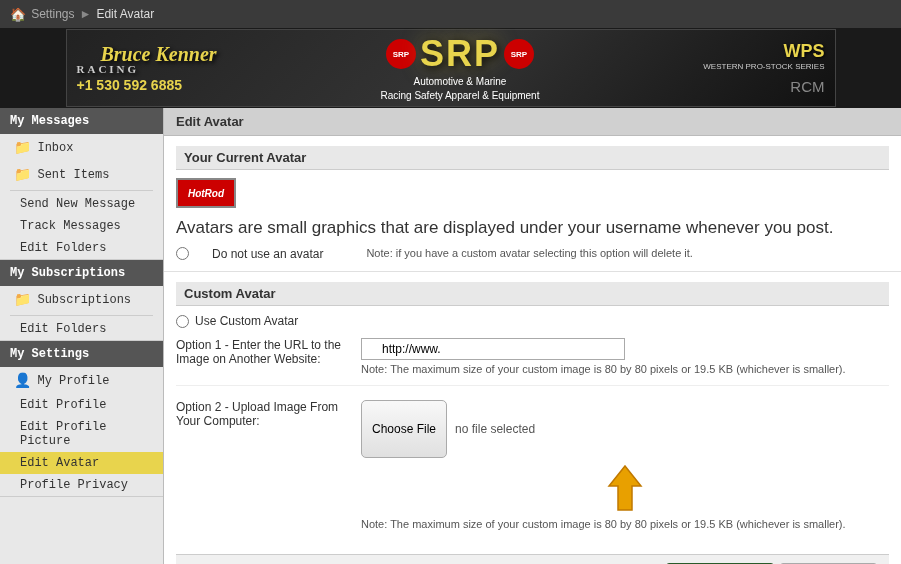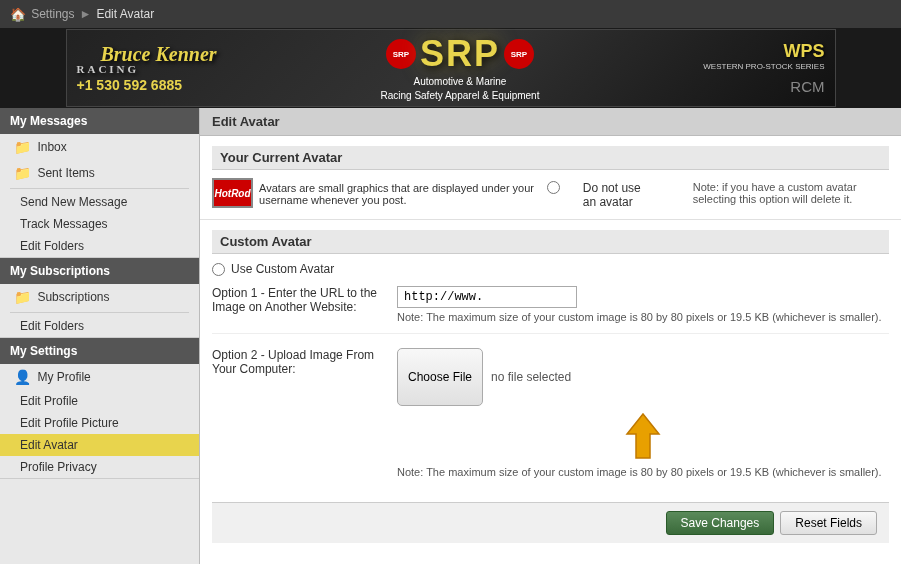--- a/index.html
+++ b/index.html
@@ -21,51 +21,51 @@
     .banner-center { display: flex; flex-direction: column; align-items: center; }
     .banner-srp { font-size: 36px; font-weight: 900; color: #e8d44d; text-shadow: 2px 2px 8px #000, 0 0 20px rgba(232,212,77,0.5); letter-spacing: 2px; }
     .banner-subtitle { color: #fff; font-size: 10px; text-align: center; line-height: 1.4; }
     .banner-right { display: flex; flex-direction: column; align-items: flex-end; }
     .banner-wps { color: #e8d44d; font-size: 18px; font-weight: bold; text-shadow: 1px 1px 3px #000; }
     .banner-wps-sub { color: #ccc; font-size: 8px; text-align: right; line-height: 1.3; }
     .banner-rcm { color: #888; font-size: 15px; margin-top: 6px; }
 
     .main-layout { display: flex; height: calc(564px - 28px - 80px); }
 
-    .sidebar { width: 200px; background: #e8e8e8; border-right: 1px solid #bbb; flex-shrink: 0; overflow-y: auto; }
+    .sidebar { width: 164px; background: #e8e8e8; border-right: 1px solid #bbb; flex-shrink: 0; overflow-y: auto; font-family: Liberation Mono, monospace; }
     .sidebar-section { border-bottom: 1px solid #ccc; }
     .sidebar-section-header { background: #555; color: #fff; padding: 6px 10px; font-size: 12px; font-weight: bold; }
     .sidebar-item { padding: 5px 10px 5px 14px; color: #333; font-size: 12px; cursor: pointer; display: flex; align-items: center; gap: 6px; }
     .sidebar-item .folder-icon { font-size: 14px; color: #c8a000; }
     .sidebar-item .user-icon { font-size: 14px; color: #555; }
     .sidebar-divider { height: 1px; background: #ccc; margin: 2px 10px; }
     .sidebar-subitem { padding: 4px 10px 4px 20px; color: #333; font-size: 12px; cursor: pointer; }
     .sidebar-subitem.active { background: #e8d44d; }
 
     .content-area { flex: 1; background: #fff; overflow-y: auto; }
     .content-header { background: #d0d0d0; padding: 6px 12px; border-bottom: 1px solid #bbb; font-size: 13px; font-weight: bold; color: #333; }
     .content-section { padding: 10px 12px; border-bottom: 1px solid #e0e0e0; }
     .section-title { font-size: 13px; font-weight: bold; color: #333; background: #e8e8e8; padding: 4px 8px; border-bottom: 1px solid #ccc; margin-bottom: 8px; }
 
-    .avatar-current-wrapper { display: flex; gap: 6px; }
+    .avatar-current-wrapper { display: flex; flex-direction: column; gap: 6px; }
     .avatar-img-box { width: 60px; height: 30px; background: #cc0000; display: flex; align-items: center; justify-content: center; border: 2px solid #888; }
     .avatar-img-text { color: #fff; font-size: 9px; font-weight: bold; text-align: center; font-style: italic; }
     .avatar-radio-row { display: flex; align-items: flex-start; gap: 23px; margin-top: 3px; }
     .avatar-note { font-size: 11px; color: #555; margin-left: 20px; }
 
     .two-col-row { display: flex; gap: 10px; margin-top: 4px; }
-    .two-col-left { font-size: 11px; color: #333; }
+    .two-col-left { font-size: 17px; color: #333; }
 
     .custom-avatar-section { padding: 10px 12px; }
     .custom-radio-row { display: flex; align-items: center; gap: 6px; margin-bottom: 10px; font-size: 12px; color: #333; }
 
     .option-row { display: flex; align-items: flex-start; gap: 10px; margin-bottom: 14px; padding: 0 0 10px 0; border-bottom: 1px solid #eee; }
     .option-label { font-size: 12px; color: #333; width: 175px; flex-shrink: 0; }
     .option-content { flex: 1; }
-    .url-input { width: 180px; border: 1px solid #aaa; padding: 3px 6px; font-size: 12px; background: #fff; font-family: Liberation Mono, monospace; }
+    .url-input { width: 264px; border: 1px solid #aaa; padding: 3px 20px; font-size: 12px; background: #fff; }
     .option-note { font-size: 11px; color: #555; margin-top: 3px; }
 
     .file-upload-row { display: flex; align-items: center; gap: 8px; }
     .choose-file-btn { background: linear-gradient(to bottom, #f8f8f8, #e0e0e0); border: 1px solid #aaa; padding: 21px 10px; font-size: 12px; cursor: pointer; border-radius: 5px; }
     .no-file-text { font-size: 12px; color: #555; }
 
     .arrow-indicator { display: flex; justify-content: center; margin: 6px 0; }
 
     .action-bar { display: flex; justify-content: flex-end; gap: 6px; padding: 8px 12px; background: #f0f0f0; border-top: 1px solid #ccc; margin-top: 4px; }
     .btn-save { background: linear-gradient(to bottom, #5a8a5a, #3a6a3a); color: #fff; border: 1px solid #2a5a2a; padding: 4px 14px; font-size: 12px; cursor: pointer; border-radius: 3px; }

